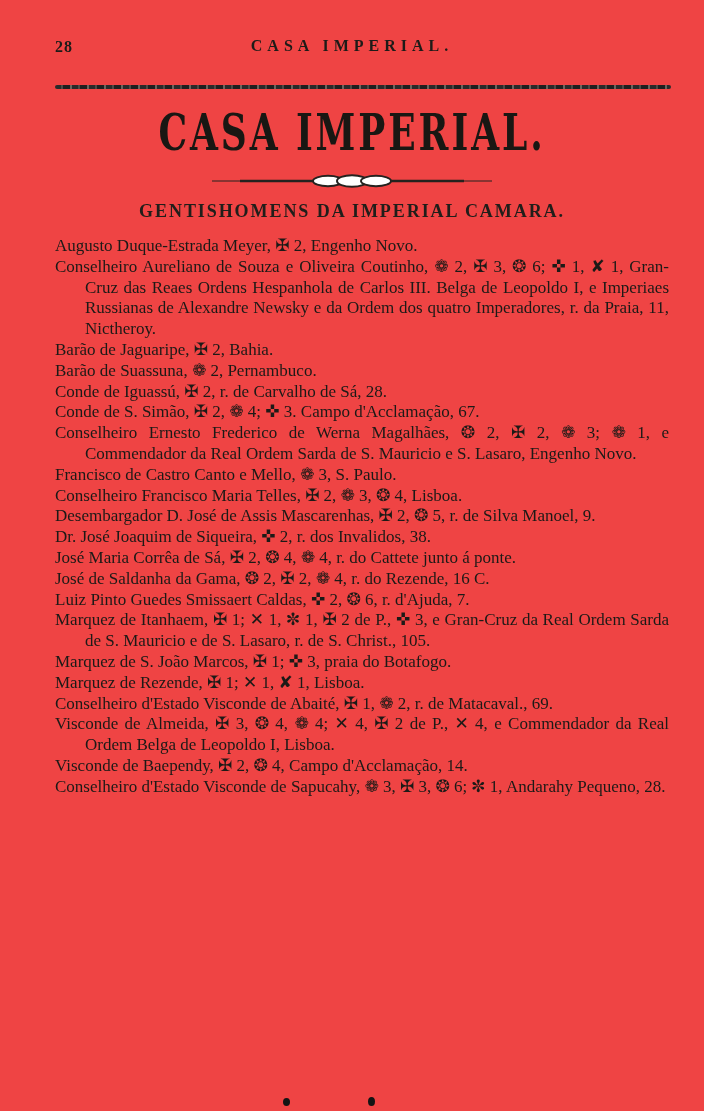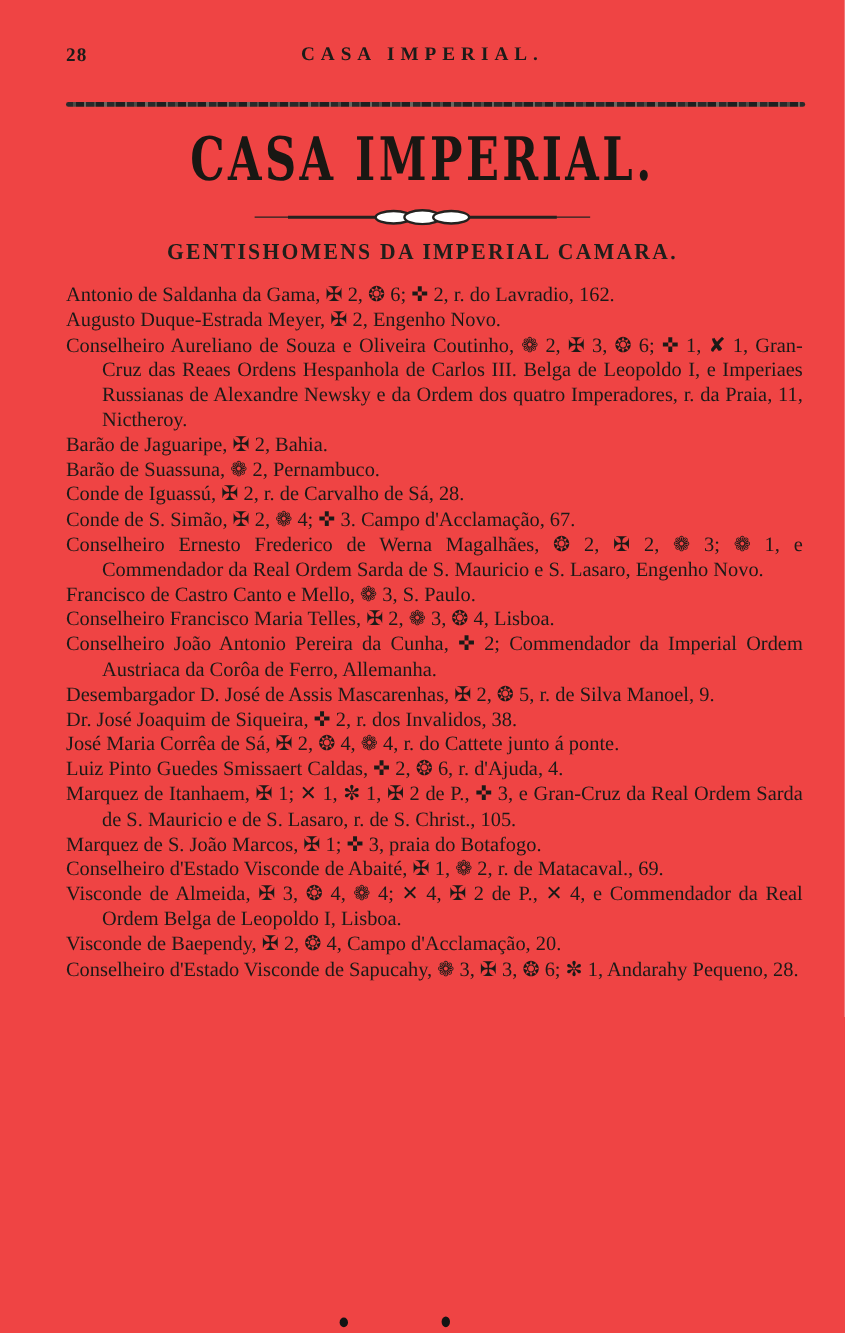--- a/index.html
+++ b/index.html
@@ -90,38 +90,38 @@
       <ellipse cx="140" cy="7" rx="15" ry="5.8" fill="#ffffff" stroke="#24221f" stroke-width="2"></ellipse>
       <ellipse cx="164" cy="7" rx="15" ry="5.2" fill="#ffffff" stroke="#24221f" stroke-width="2"></ellipse>
       <line x1="178" y1="7" x2="252" y2="7" stroke="#24221f" stroke-width="2.6"></line>
       <line x1="180" y1="7" x2="280" y2="7" stroke="#24221f" stroke-width="1"></line>
     </svg>
   </div>
 
   <h2 class="sectionhead">GENTISHOMENS DA IMPERIAL CAMARA.</h2>
 
   <main class="entries">
-    <p class="entry">Antonio de Saldanha da Gama, ✠ 2, ❂ 6; ✜ 2, r. do Lavradio, 162.</p>
     <p class="entry">Augusto Duque-Estrada Meyer, ✠ 2, Engenho Novo.</p>
     <p class="entry">Conselheiro Aureliano de Souza e Oliveira Coutinho, ❁ 2, ✠ 3, ❂ 6; ✜ 1, ✘ 1, Gran-Cruz das Reaes Ordens Hespanhola de Carlos III. Belga de Leopoldo I, e Imperiaes Russianas de Alexandre Newsky e da Ordem dos quatro Imperadores, r. da Praia, 11, Nictheroy.</p>
     <p class="entry">Barão de Jaguaripe, ✠ 2, Bahia.</p>
     <p class="entry">Barão de Suassuna, ❁ 2, Pernambuco.</p>
     <p class="entry">Conde de Iguassú, ✠ 2, r. de Carvalho de Sá, 28.</p>
     <p class="entry">Conde de S. Simão, ✠ 2, ❁ 4; ✜ 3. Campo d'Acclamação, 67.</p>
     <p class="entry">Conselheiro Ernesto Frederico de Werna Magalhães, ❂ 2, ✠ 2, ❁ 3; ❁ 1, e Commendador da Real Ordem Sarda de S. Mauricio e S. Lasaro, Engenho Novo.</p>
     <p class="entry">Francisco de Castro Canto e Mello, ❁ 3, S. Paulo.</p>
     <p class="entry">Conselheiro Francisco Maria Telles, ✠ 2, ❁ 3, ❂ 4, Lisboa.</p>
-    <p class="entry">Conselheiro João Antonio Pereira da Cunha, ✜ 2; Commendador da Imperial Ordem Austriaca da Corôa de Ferro, Allemanha.</p>
     <p class="entry">Desembargador D. José de Assis Mascarenhas, ✠ 2, ❂ 5, r. de Silva Manoel, 9.</p>
     <p class="entry">Dr. José Joaquim de Siqueira, ✜ 2, r. dos Invalidos, 38.</p>
     <p class="entry">José Maria Corrêa de Sá, ✠ 2, ❂ 4, ❁ 4, r. do Cattete junto á ponte.</p>
-    <p class="entry">Luiz Pinto Guedes Smissaert Caldas, ✜ 2, ❂ 6, r. d'Ajuda, 4.</p>
+    <p class="entry">José de Saldanha da Gama, ❂ 2, ✠ 2, ❁ 4, r. do Rezende, 16 C.</p>
+    <p class="entry">Luiz Pinto Guedes Smissaert Caldas, ✜ 2, ❂ 6, r. d'Ajuda, 7.</p>
     <p class="entry">Marquez de Itanhaem, ✠ 1; ✕ 1, ✼ 1, ✠ 2 de P., ✜ 3, e Gran-Cruz da Real Ordem Sarda de S. Mauricio e de S. Lasaro, r. de S. Christ., 105.</p>
     <p class="entry">Marquez de S. João Marcos, ✠ 1; ✜ 3, praia do Botafogo.</p>
+    <p class="entry">Marquez de Rezende, ✠ 1; ✕ 1, ✘ 1, Lisboa.</p>
     <p class="entry">Conselheiro d'Estado Visconde de Abaité, ✠ 1, ❁ 2, r. de Matacaval., 69.</p>
     <p class="entry">Visconde de Almeida, ✠ 3, ❂ 4, ❁ 4; ✕ 4, ✠ 2 de P., ✕ 4, e Commendador da Real Ordem Belga de Leopoldo I, Lisboa.</p>
-    <p class="entry">Visconde de Baependy, ✠ 2, ❂ 4, Campo d'Acclamação, 20.</p>
+    <p class="entry">Visconde de Baependy, ✠ 2, ❂ 4, Campo d'Acclamação, 14.</p>
     <p class="entry">Conselheiro d'Estado Visconde de Sapucahy, ❁ 3, ✠ 3, ❂ 6; ✼ 1, Andarahy Pequeno, 28.</p>
   </main>
 
   <span class="speck s1"></span>
   <span class="speck s2"></span>
 </div>
 
 </body></html>

